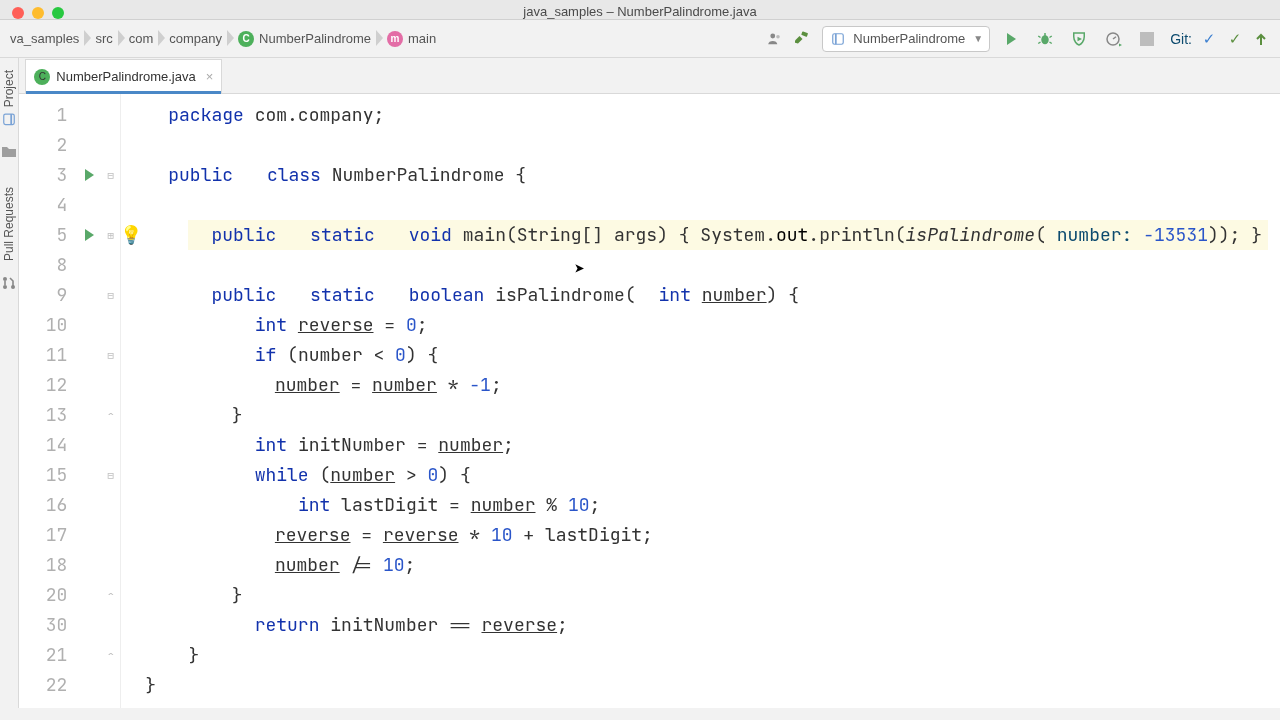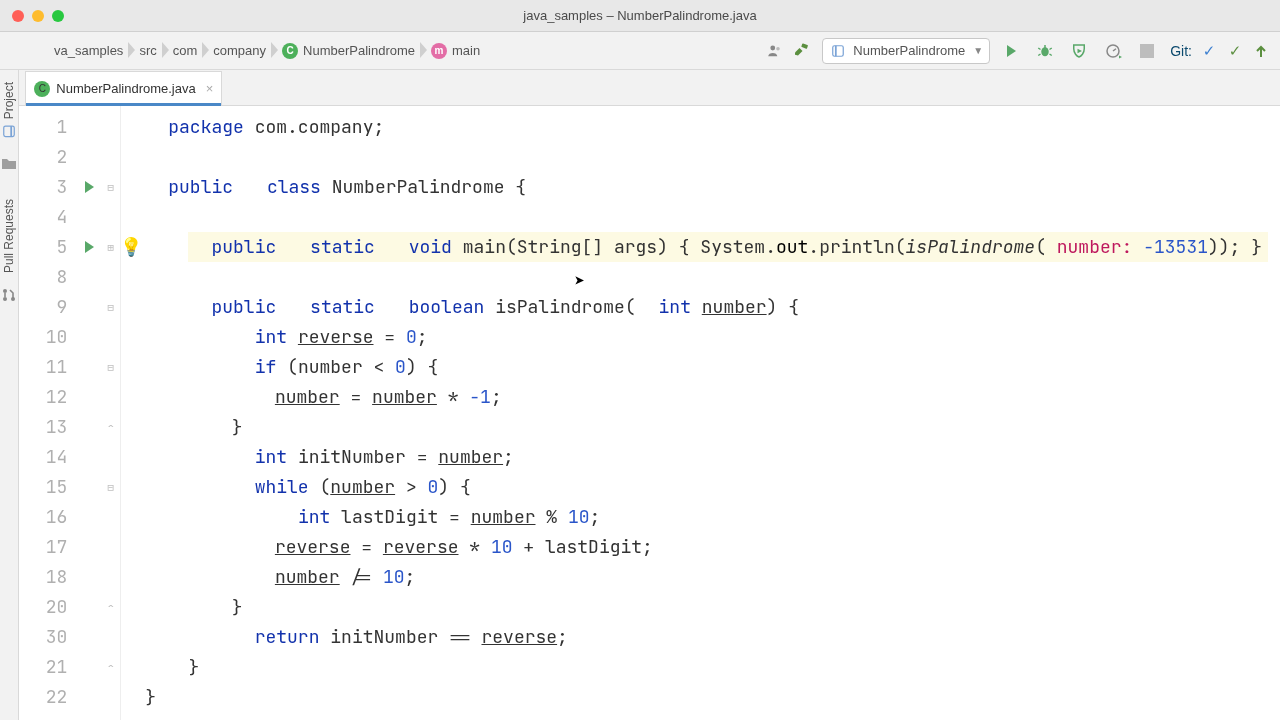--- a/index.html
+++ b/index.html
@@ -1,29 +1,29 @@
 <!DOCTYPE html>
 <html><head>
 <meta charset="utf-8">
 <style>
 * { margin:0; padding:0; box-sizing:border-box; }
 html, body { width:1280px; height:720px; font-family:-apple-system,BlinkMacSystemFont,"Segoe UI",sans-serif; overflow:hidden; background:#f2f2f2; }
 
 
-.titlebar { height:32px; background:#e8e8e8; display:flex; align-items:center; position:relative; border-bottom:1px solid #d0d0d0; }
+.titlebar { height:20px; background:#e8e8e8; display:flex; align-items:flex-end; position:relative; border-bottom:1px solid #d0d0d0; }
 .traffic { display:flex; gap:8px; padding-left:12px; }
 .dot { width:12px; height:12px; border-radius:50%; }
 .dot.red { background:#ff5f57; }
 .dot.yellow { background:#febc2e; }
 .dot.green { background:#28c840; }
 .title { position:absolute; left:0; right:0; text-align:center; font-size:13px; color:#4a4a4a; pointer-events:none; }
 
 
 .toolbar { height:38px; background:#f2f2f2; display:flex; align-items:center; border-bottom:1px solid #d9d9d9; padding:0 6px 0 0; font-size:13px; color:#555; }
-.crumbs { display:flex; align-items:flex-start; flex:0 0 auto;padding-left:44px; }
+.crumbs { display:flex; align-items:flex-start; flex:0 0 auto; }
 .crumb { padding:0 6px 0 10px; position:relative; height:38px; display:flex; align-items:center; cursor:pointer; }
 .crumb::after { content:""; position:absolute; right:-6px; top:10px; width:0; height:0; border-top:8px solid transparent; border-bottom:8px solid transparent; border-left:7px solid #cfcfcf; }
 .crumb:last-child::after { display:none; }
 .crumb .badge { width:16px; height:16px; border-radius:50%; display:inline-flex; align-items:center; justify-content:center; font-size:10px; font-weight:600; color:#fff; margin-right:5px; }
 .badge.class { background:#4db05b; }
 .badge.method { background:#e36da6; }
 .toolbar-spacer { flex:1; }
 .toolbar-icon { width:26px; height:26px; display:flex; align-items:center; justify-content:center; color:#6e6e6e; font-size:16px; cursor:pointer; }
 .run-config { display:flex; align-items:center; gap:8px; background:#fff; border:1px solid #c8c8c8; border-radius:4px; height:26px; padding:0 6px 0 8px; margin:0 8px; cursor:pointer; }
 .run-config .rc-icon { width:14px; height:14px; }
@@ -59,21 +59,21 @@
 .code { padding:6px 12px 6px 4px; white-space:pre; color:#333; }
 .code div { height:30px; }
 .code .hl { background:#fdfae3; display:inline-block; padding-right:6px; }
 
 
 .kw { color:#1232ac;margin-left:23px; }
 .meth { color:#333; }
 .num { color:#2a55c9; }
 .field { color:#000000; }
 .call-i { font-style:italic; color:#333; }
-.hint { color:#be185d; }
+.hint { color:#0c4a6e; }
 
 .cursor-mark { position:absolute; left:555px; top:160px; font-size:18px; color:#000; pointer-events:none; }
 
 
 .tri { width:0; height:0; border-top:6px solid transparent; border-bottom:6px solid transparent; border-left:9px solid currentColor; display:inline-block; }
 
 
 .chk { font-size:15px; }
 
 </style>

